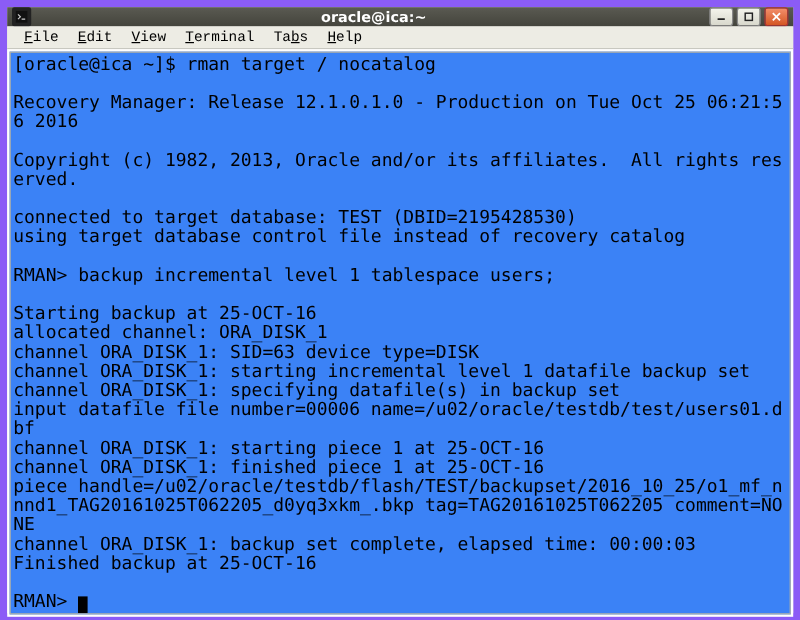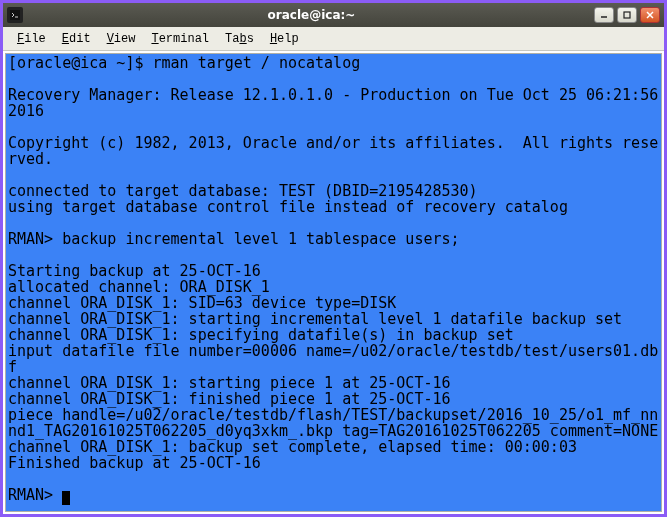--- a/index.html
+++ b/index.html
@@ -5,21 +5,21 @@
   * { box-sizing: border-box; }
   html, body {
     margin: 0; padding: 0;
     width: 667px; height: 517px;
     font-family: "DejaVu Sans", "Liberation Sans", Arial, sans-serif;
     background: #fff;
     overflow: hidden;
   }
   .window {
     width: 667px; height: 517px;
-    border: 3px solid #8b5cf6;
+    border: 6px solid #8b5cf6;
     display: flex; flex-direction: column;
     background: #e8e8e0;
   }
   
   .titlebar {
     height: 24px;
     background: linear-gradient(to bottom, #5a5a52 0%, #44443c 100%);
     display: flex; align-items: center;
     padding: 0 4px;
     color: #fff;

